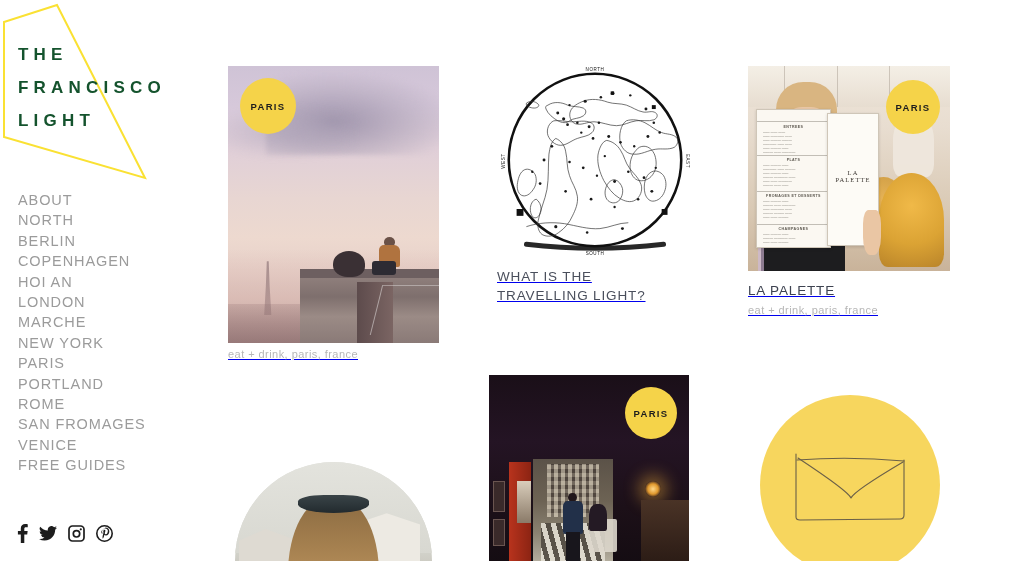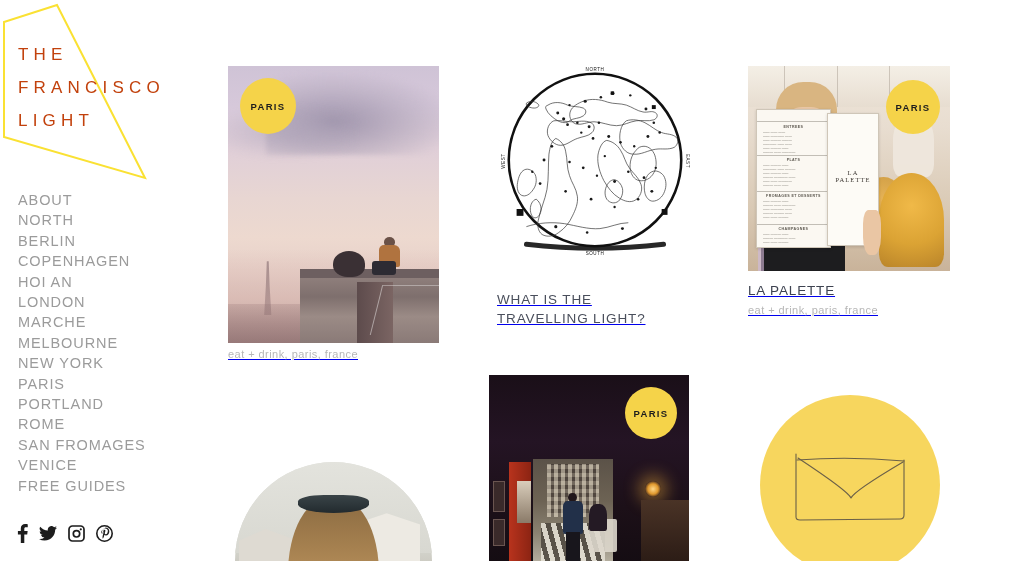--- a/index.html
+++ b/index.html
@@ -12,22 +12,22 @@
   }
   .page { position: relative; width: 1024px; height: 561px; background: #fff; }
 
   
   .sidebar { position: absolute; left: 0; top: 0; width: 215px; height: 561px; }
 
   .logo-wrap { position: absolute; left: 0; top: 0; width: 215px; height: 190px; }
   .logo-poly { position: absolute; left: 0; top: 0; width: 215px; height: 190px; }
   .logo-text {
     position: absolute; left: 18px; top: 38px; width: 195px;
-    font-size: 17px; font-weight: 400; letter-spacing: 5.2px;
-    line-height: 33px; color: #c2410c;
+    font-size: 17px; font-weight: 700; letter-spacing: 5.2px;
+    line-height: 33px; color: #14532d;
   }
   .logo-text div { white-space: nowrap; }
 
   .nav { position: absolute; left: 18px; top: 190px; width: 190px; }
   .nav-item {
     display: block;
     font-size: 14.5px; letter-spacing: 0.9px; line-height: 20.4px;
     color: #9b9b9b; text-decoration: none; white-space: nowrap;
     font-weight: 400;
   }
@@ -326,21 +326,20 @@
     </a>
 
     <nav class="nav">
       <a class="nav-item" href="#">ABOUT</a>
       <a class="nav-item" href="#">NORTH</a>
       <a class="nav-item" href="#">BERLIN</a>
       <a class="nav-item" href="#">COPENHAGEN</a>
       <a class="nav-item" href="#">HOI AN</a>
       <a class="nav-item" href="#">LONDON</a>
       <a class="nav-item" href="#">MARCHE</a>
-      <a class="nav-item" href="#">MELBOURNE</a>
       <a class="nav-item" href="#">NEW YORK</a>
       <a class="nav-item" href="#">PARIS</a>
       <a class="nav-item" href="#">PORTLAND</a>
       <a class="nav-item" href="#">ROME</a>
       <a class="nav-item" href="#">SAN FROMAGES</a>
       <a class="nav-item" href="#">VENICE</a>
       <a class="nav-item" href="#">FREE GUIDES</a>
     </nav>
 
     <div class="social">
@@ -477,21 +476,21 @@
           </g>
           <g fill="#111">
             <rect x="20" y="150" width="7" height="7"></rect>
             <rect x="168" y="150" width="6" height="6"></rect>
             <rect x="158" y="44" width="4" height="4"></rect>
             <rect x="116" y="30" width="3.5" height="3.5"></rect>
           </g>
           <path d="M30 186q70 8 140 0" fill="none" stroke="#111" stroke-width="5" stroke-linecap="round" opacity=".9"></path>
         </svg>
       </div>
-      <div class="link-title" style="margin-top:32px;width:190px;">WHAT IS THE TRAVELLING LIGHT?</div>
+      <div class="link-title" style="margin-top:9px;width:190px;">WHAT IS THE TRAVELLING LIGHT?</div>
     </a>
 
     <div class="card" style="top:375px;left:0;width:200px;">
       <div class="thumb ph-bar">
         <div class="door"></div>
         <div class="opening"></div>
         <div class="wallart"></div>
         <div class="floor"></div>
         <div class="chairdark"></div>
         <div class="sitting"></div>

